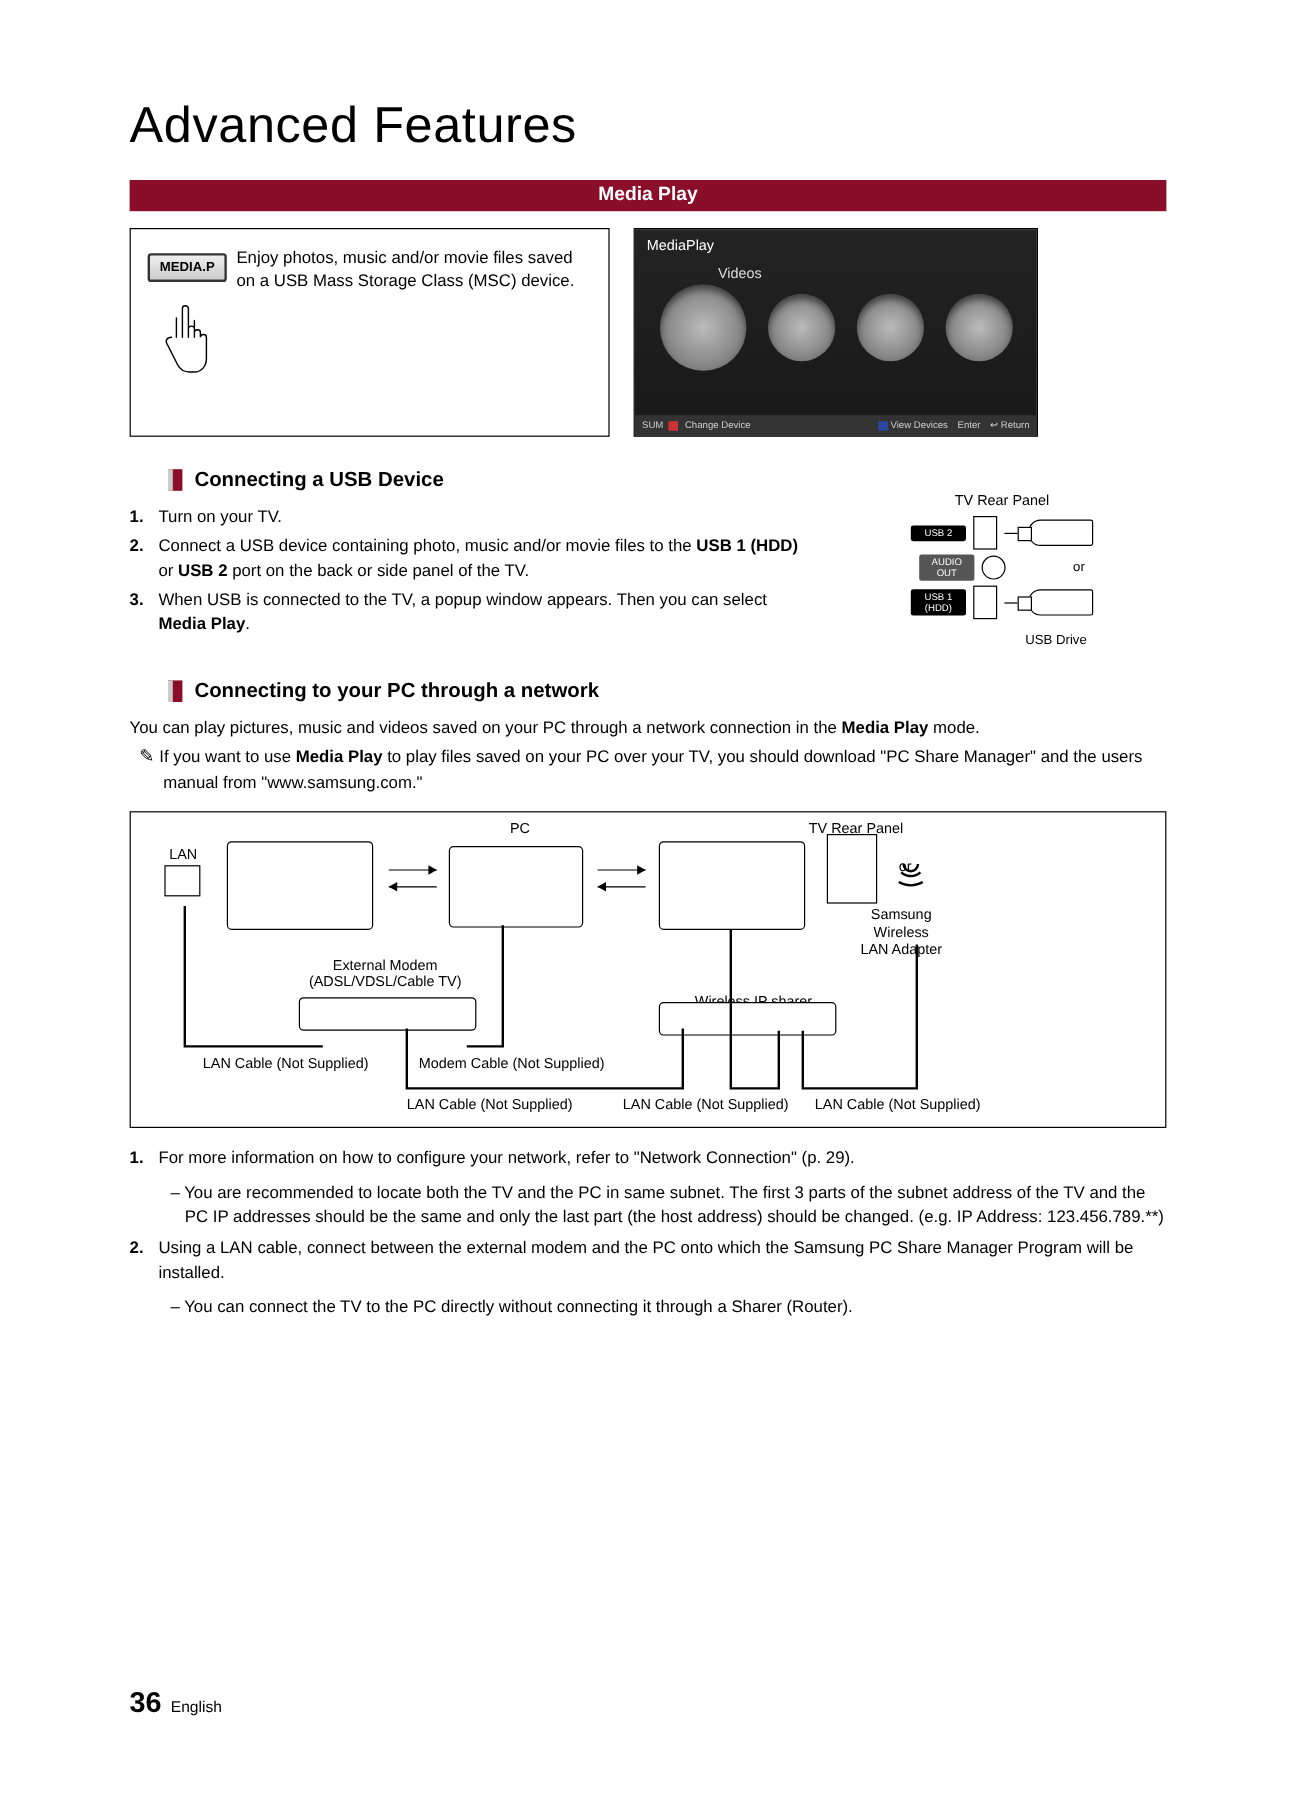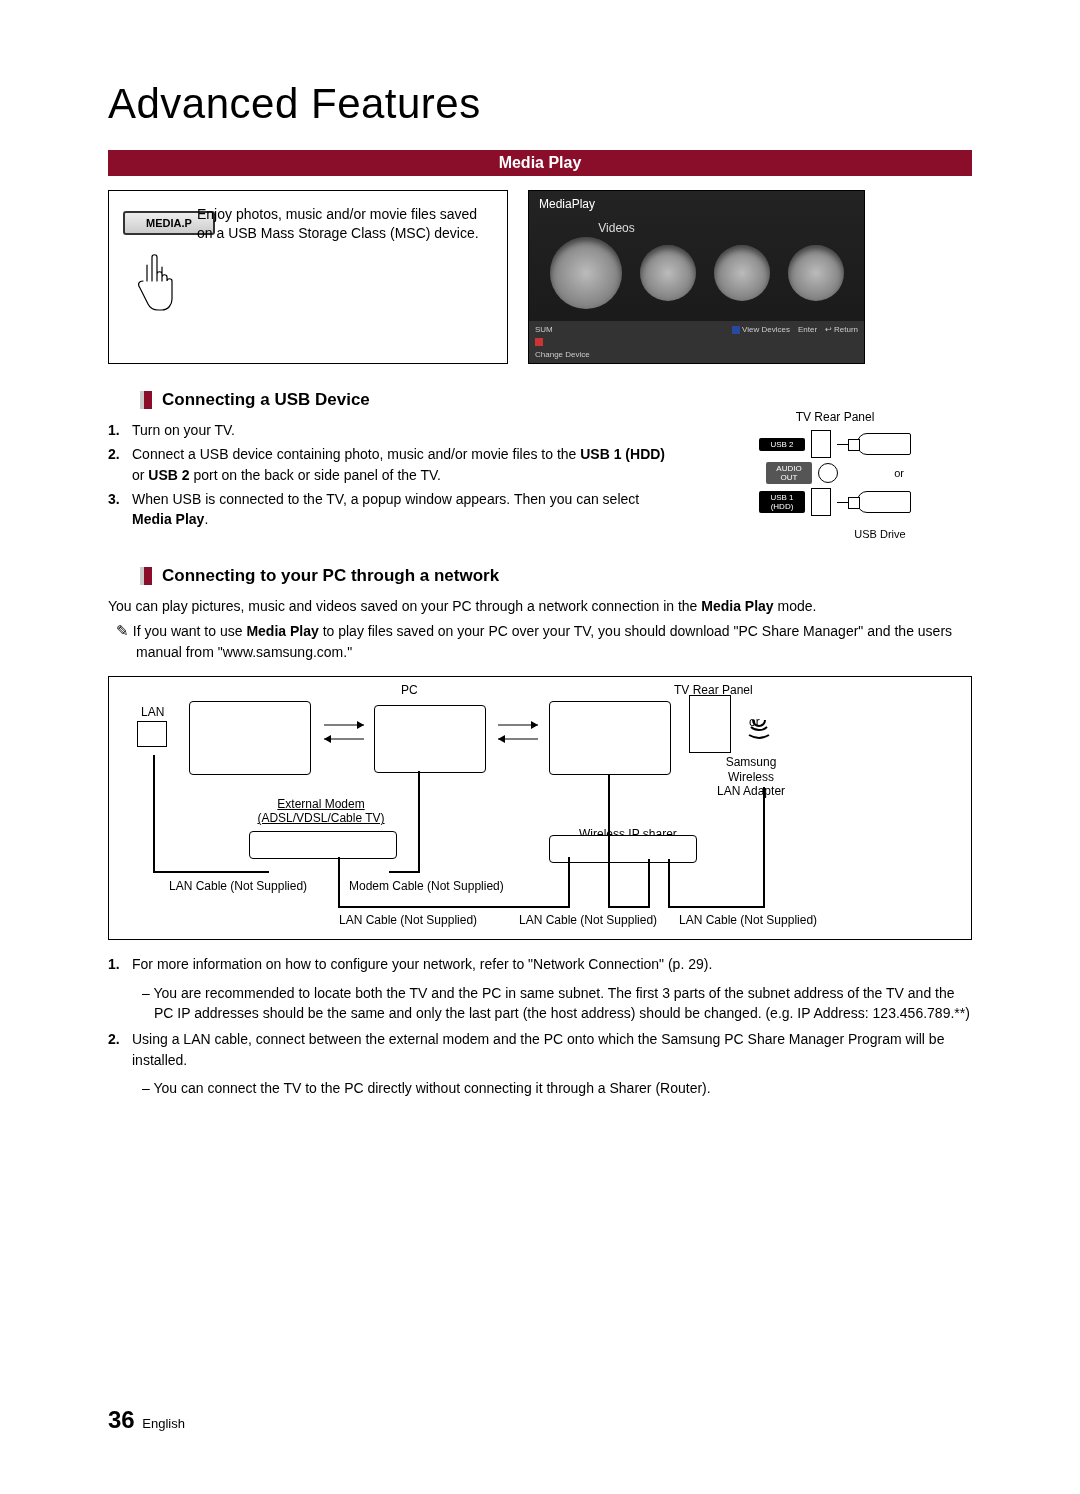--- a/index.html
+++ b/index.html
@@ -46,21 +46,21 @@
   .media-button-col {
     width: 74px;
     flex-shrink: 0;
   }
   .media-button {
     border: 2px solid #333;
     background: linear-gradient(#eee,#ccc);
     font-size: 11px;
     font-weight: bold;
     text-align: center;
-    padding: 4px 17px;
+    padding: 4px 4px;
     border-radius: 3px;
     width: 54px;
     margin: 6px 0 18px 0;
   }
   .hand-icon {
     width: 46px;
     height: 60px;
     margin-left: 6px;
   }
   .media-text {
@@ -113,21 +113,21 @@
     bottom: 0;
     left: 0;
     right: 0;
     background: #333;
     font-size: 8px;
     color: #ccc;
     display: flex;
     justify-content: space-between;
     padding: 4px 6px;
   }
-  .screenshot-bottom .sb-left { display:flex; gap:4px; align-items:flex-start;flex-direction:column;}
+  .screenshot-bottom .sb-left { display:flex; gap:4px; align-items:flex-end;}
   .screenshot-bottom .sb-right { display:flex; gap:8px; align-items:flex-start;margin-left:10px;}
   .sub-heading {
     display: flex;
     align-items: center;
     margin-top: 26px;
     font-size: 17px;
     font-weight: bold;
     padding-left: 32px;
   }
   .sub-heading-bar {
@@ -364,29 +364,29 @@
   <div class="body-text">
     <span>You can play pictures, music and videos saved on your PC through a network connection in the </span><b>Media Play</b><span> mode.</span>
   </div>
   <div class="note-text">
     <span>If you want to use </span><b>Media Play</b><span> to play files saved on your PC over your TV, you should download "PC Share Manager" and the users manual from "www.samsung.com."</span>
   </div>
 
   <div class="network-diagram">
 
     <div class="nd-label" style="left:32px; top:28px;">LAN</div>
-    <div class="nd-label" style="left:292px; top:6px;">PC</div>
+    <div class="nd-label" style="left:316px; top:6px;">PC</div>
     <div class="nd-label" style="left:565px; top:6px;">TV Rear Panel</div>
     <div class="nd-label" style="left:640px; top:38px;">or</div>
     <div class="nd-label" style="left:608px; top:78px; line-height:1.2;">
       <span>Samsung</span><br>
       <span>Wireless</span><br>
       <span>LAN Adapter</span>
     </div>
-    <div class="nd-label" style="left:132px; top:120px; width:160px;text-decoration:underline;">
+    <div class="nd-label" style="left:132px; top:120px; width:160px;">
       <span>External Modem</span><br>
       <span>(ADSL/VDSL/Cable TV)</span>
     </div>
     <div class="nd-label" style="left:470px; top:150px;">Wireless IP sharer</div>
     <div class="nd-label" style="left:60px; top:202px;">LAN Cable (Not Supplied)</div>
     <div class="nd-label" style="left:240px; top:202px;">Modem Cable (Not Supplied)</div>
     <div class="nd-label" style="left:230px; top:236px;">LAN Cable (Not Supplied)</div>
     <div class="nd-label" style="left:410px; top:236px;">LAN Cable (Not Supplied)</div>
     <div class="nd-label" style="left:570px; top:236px;">LAN Cable (Not Supplied)</div>
 

